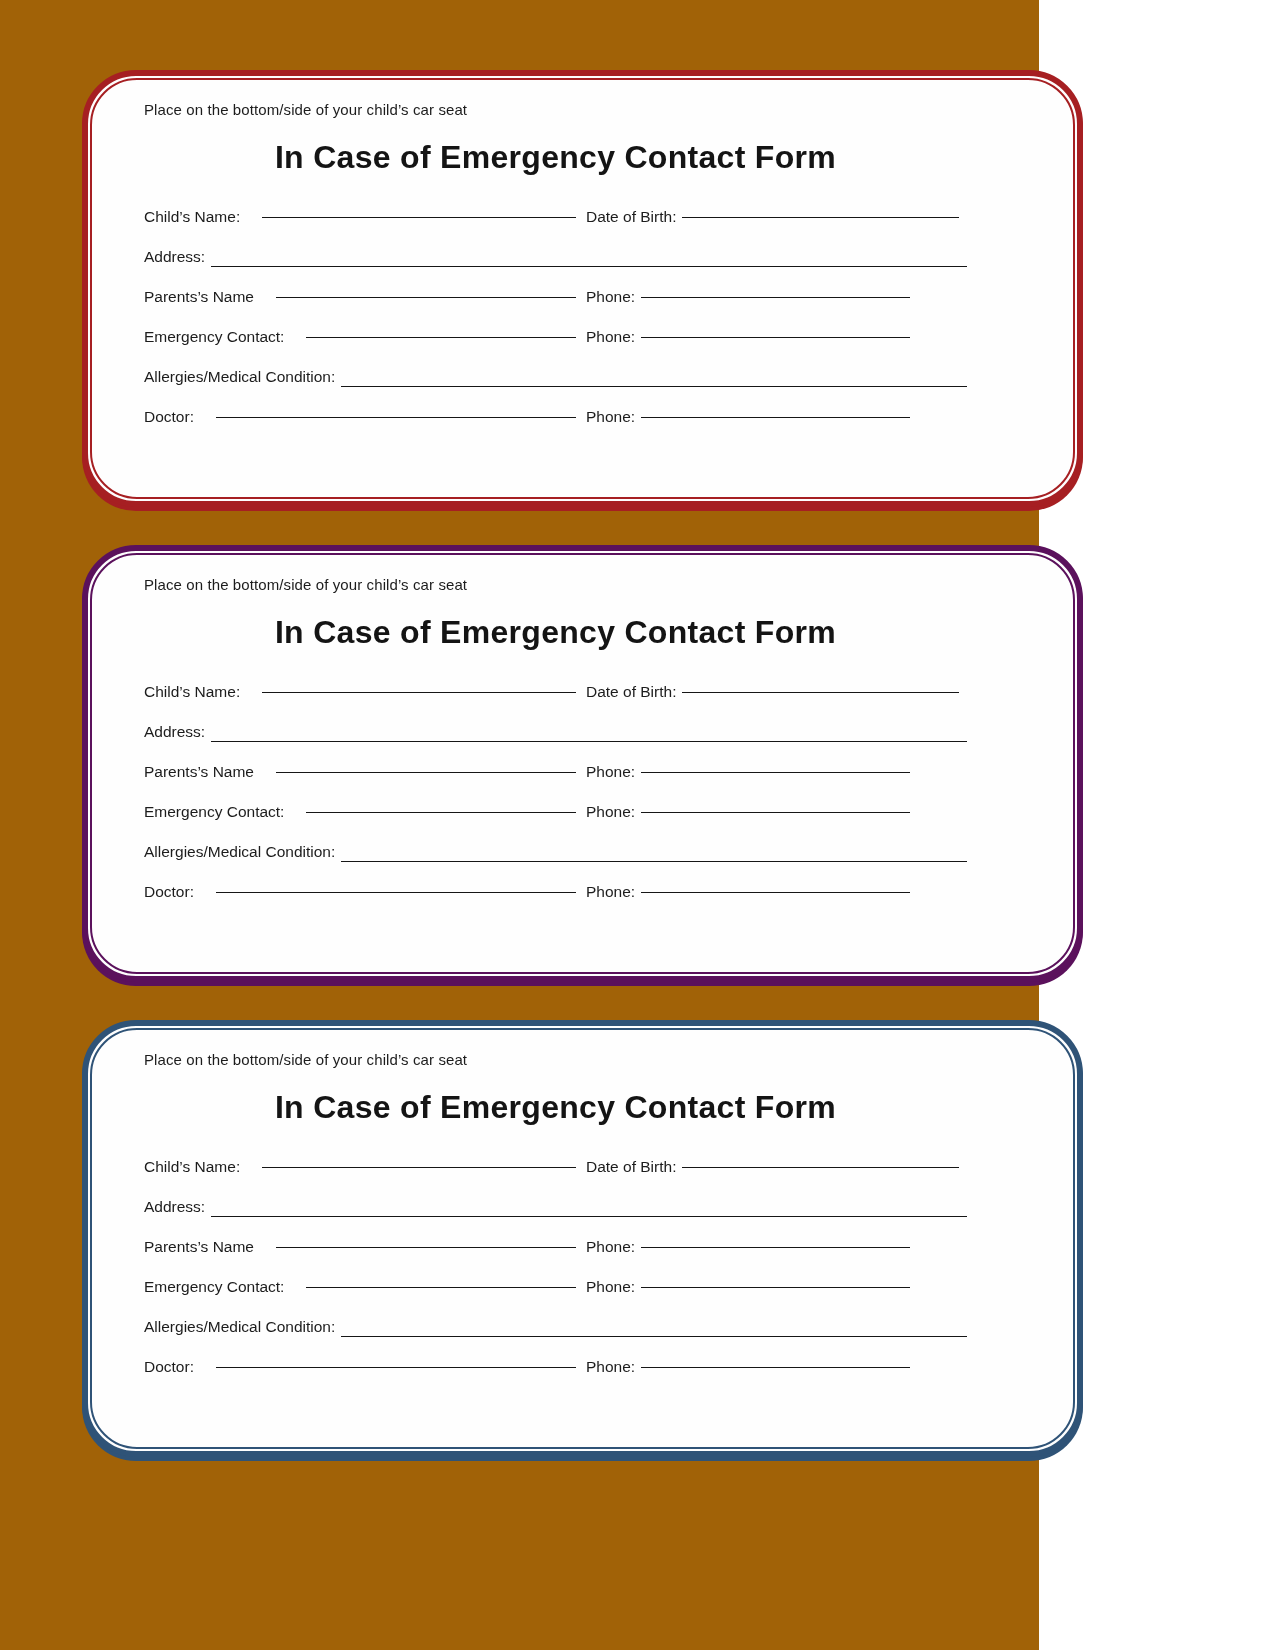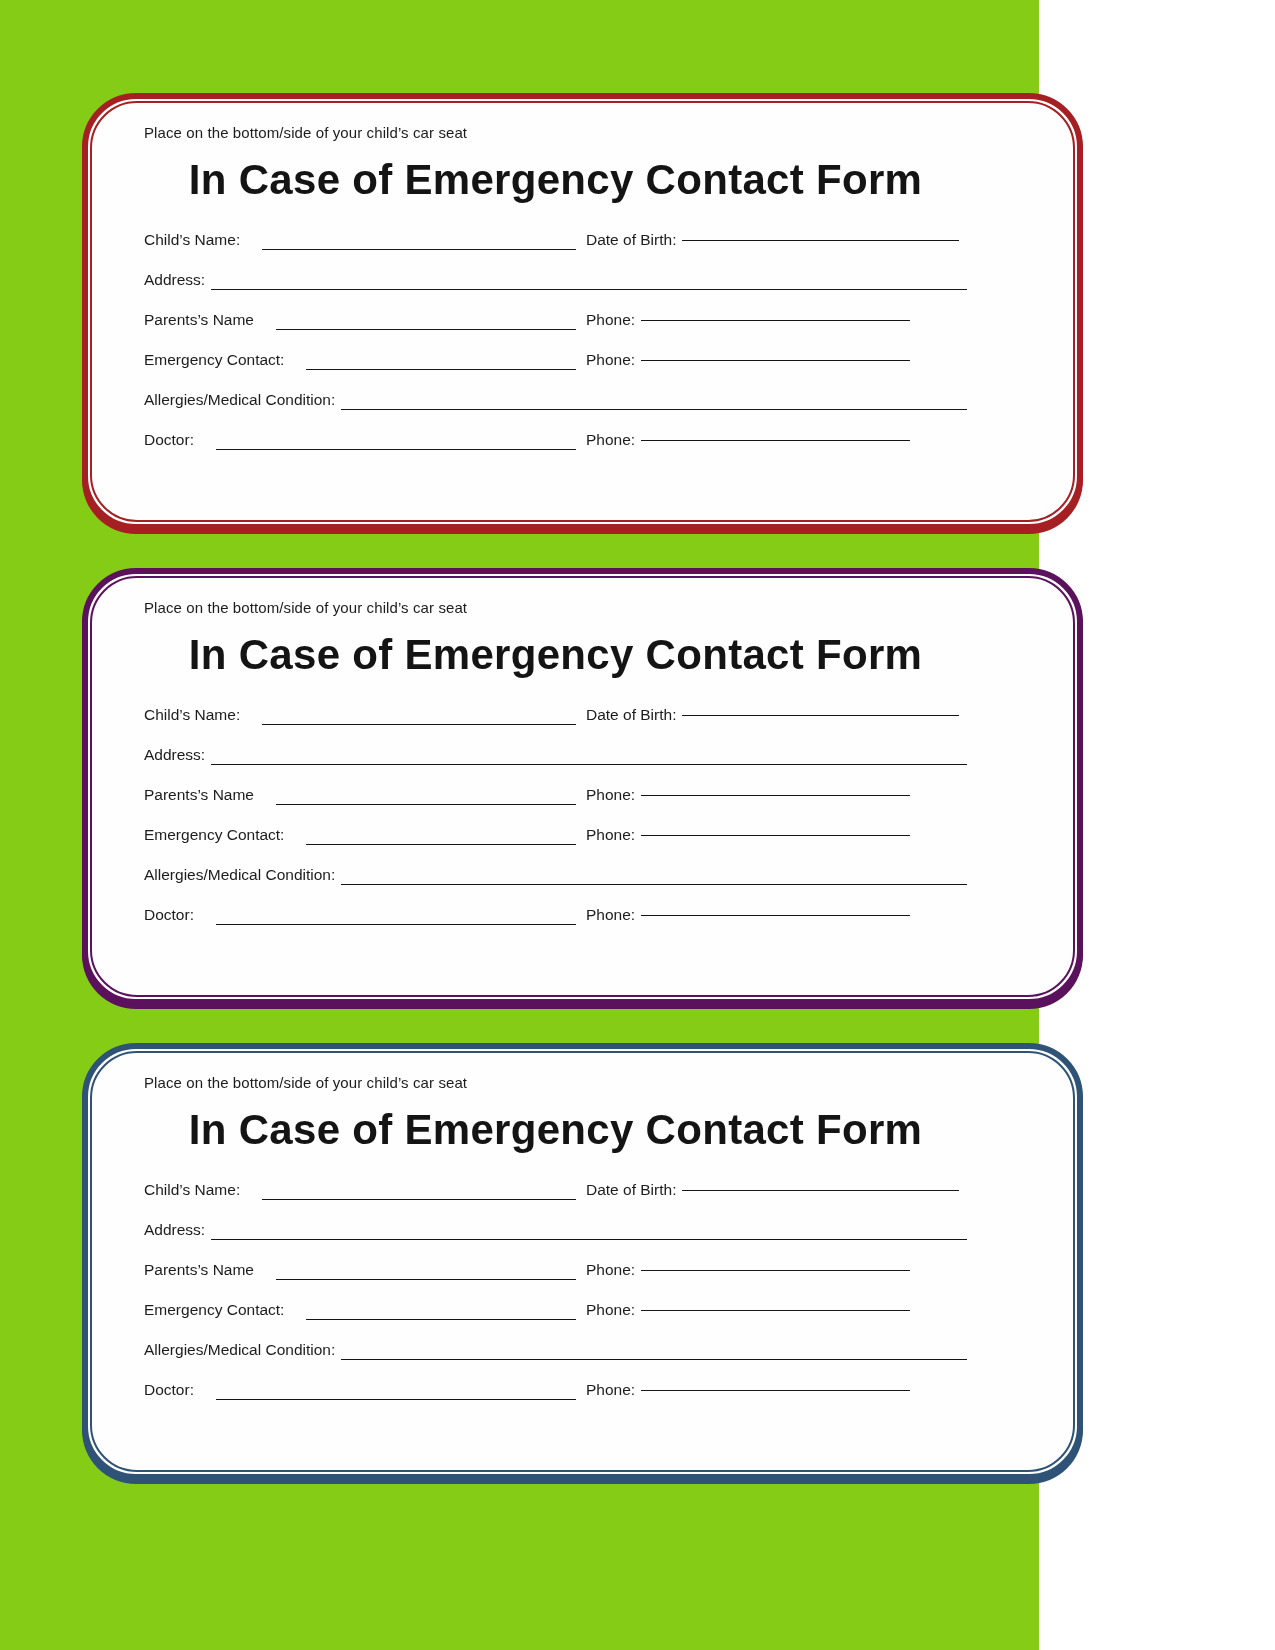--- a/index.html
+++ b/index.html
@@ -4,23 +4,23 @@
 <style>
   html, body {
     margin: 0;
     padding: 0;
     background: #ffffff;
   }
   .page {
     position: relative;
     width: 1039px;
     height: 1650px;
-    background: #84cc16;
+    background: #a16207;
     box-sizing: border-box;
-    padding: 93px 0 0 82px;
+    padding: 70px 0 0 82px;
     font-family: "Liberation Sans", "DejaVu Sans", sans-serif;
     color: #1a1a1a;
   }
   .card {
     position: relative;
     width: 1001px;
     height: 437px;
     box-sizing: border-box;
     margin-bottom: 38px;
     border: 6px solid var(--accent, #333);
@@ -43,37 +43,37 @@
   }
   .instruction {
     font-size: 15px;
     line-height: 19px;
     letter-spacing: 0.1px;
     color: #1c1c1c;
   }
   .card-title {
     margin: 20px 0 26px 0;
     text-align: center;
-    font-size: 42px;
+    font-size: 32px;
     line-height: 36px;
     font-weight: bold;
     letter-spacing: 0.3px;
     color: #141414;
   }
   .row {
     display: flex;
     align-items: flex-end;
     height: 26px;
     margin-bottom: 14px;
     font-size: 15.5px;
     line-height: 20px;
   }
   .col1 {
     display: flex;
-    align-items: flex-end;
+    align-items: center;
     width: 442px;
     flex: 0 0 442px;
     gap: 16px;
   }
   .col2 {
     display: flex;
     align-items: center;
     flex: 1 1 auto;
   }
   .flabel {

